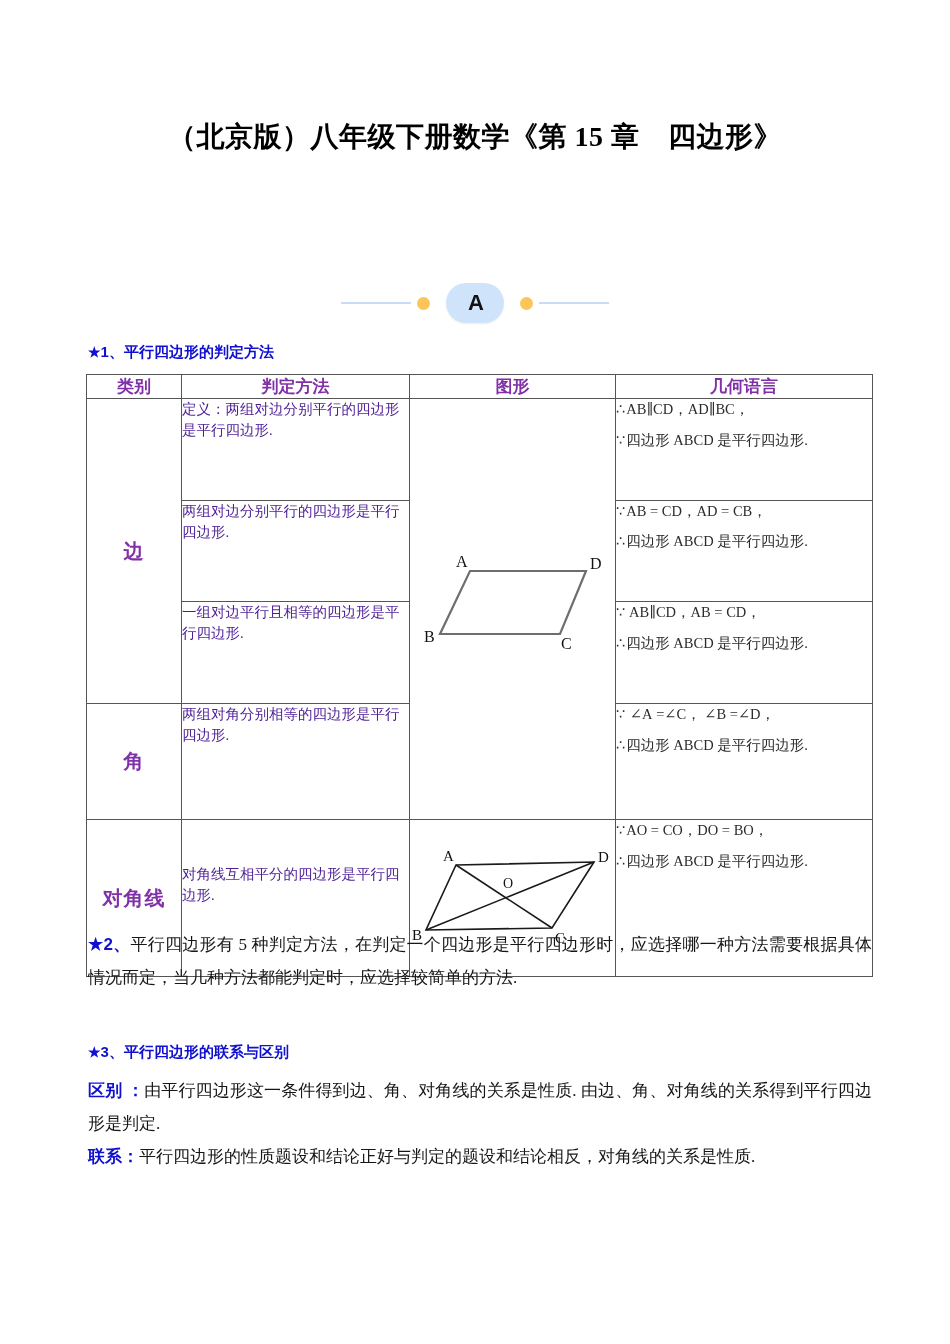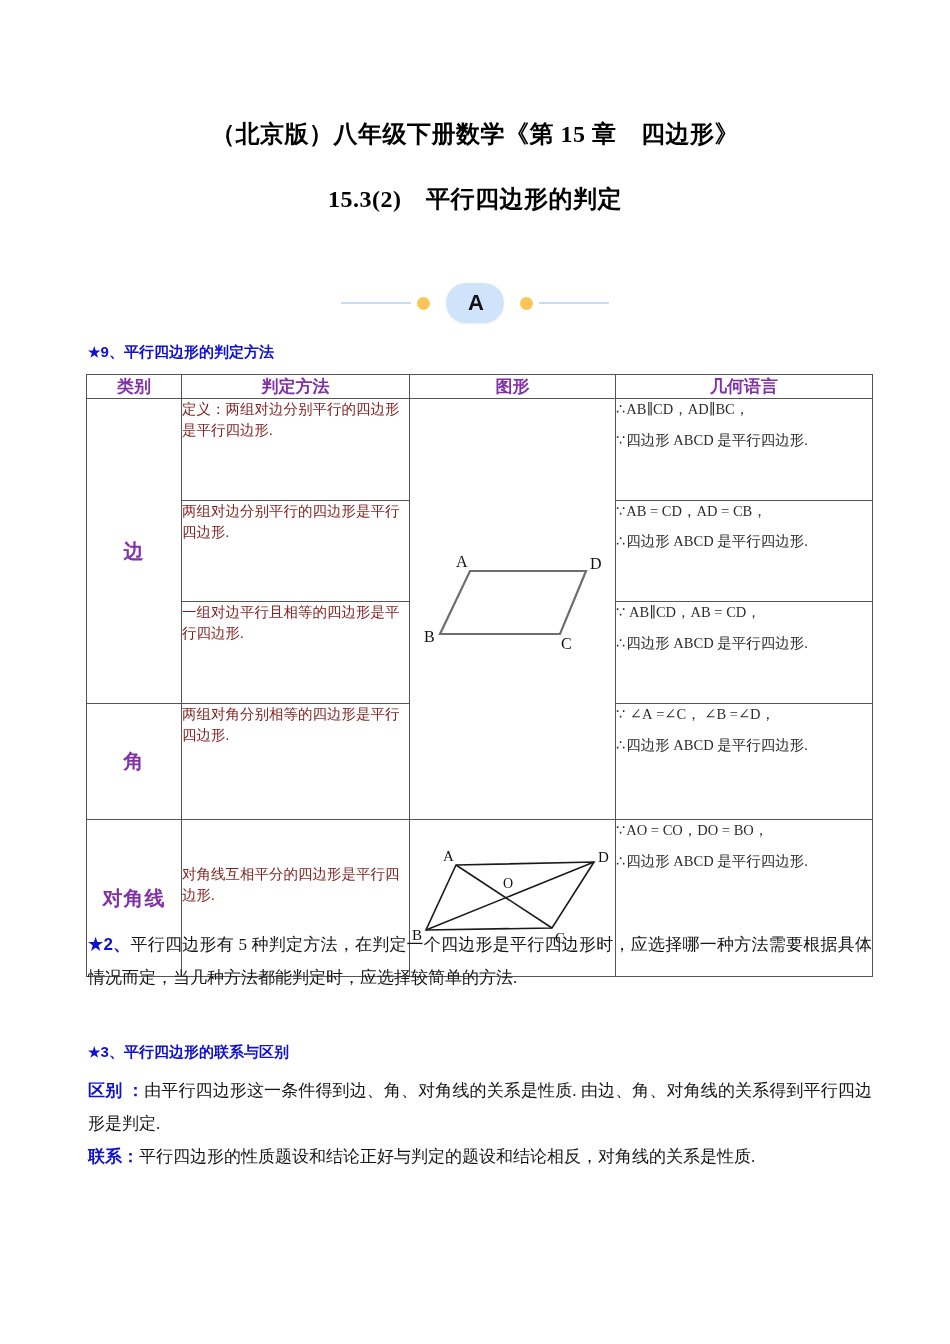--- a/index.html
+++ b/index.html
@@ -18,21 +18,21 @@
   .page {
     position: relative;
     width: 950px;
     height: 1344px;
     padding: 0;
   }
 
   
   .doc-title {
     text-align: center;
-    font-size: 24px;
+    font-size: 28px;
     font-weight: bold;
     letter-spacing: 0.5px;
     color: #000;
     margin: 0;
     padding: 0;
   }
   .title-1 { position: absolute; left: 0; right: 0; top: 118px; }
   .title-2 { position: absolute; left: 0; right: 0; top: 183px; }
 
   
@@ -139,21 +139,21 @@
     color: #8031a7;
     font-weight: bold;
     font-size: 20px;
     vertical-align: middle !important;
     letter-spacing: 1px;
   }
   .method-cell {
     font-size: 14.5px;
     line-height: 1.45;
     padding: 7px 8px 7px 13px;
-    color: #7f1d1d;
+    color: #4c1d95;
     margin-left: 40px;
   }
   .geo-cell {
     font-size: 14.5px;
     line-height: 1.5;
     padding: 7px 6px 8px 10px;
     color: #2b2b2b;
   }
   .geo-line { margin: 0 0 9px 0; }
   .geo-line:last-child { margin-bottom: 0; }
@@ -192,34 +192,33 @@
     font-weight: bold;
   }
   .star { color: #1010d0; font-size: 14px; }
 </style>
 </head>
 <body>
 
 <div class="page">
 
   <div class="doc-title title-1">（北京版）八年级下册数学《第 15 章　四边形》</div>
-  <div class="doc-title title-2">15.3(2)　平行四边形的判定</div>
 
   <div class="badge-row">
     <div class="badge-line"></div>
     <div class="badge-dot"></div>
     <div class="badge">
       <div class="badge-letter">A</div>
     </div>
     <div class="badge-dot"></div>
     <div class="badge-line"></div>
   </div>
 
   <div class="heading-blue h-1">
-    <span class="star">★</span><span>9、平行四边形的判定方法</span>
+    <span class="star">★</span><span>1、平行四边形的判定方法</span>
   </div>
 
   <div class="tbl-wrap">
     <table class="main">
       <colgroup>
         <col class="col-a">
           <col class="col-b">
           <col class="col-c">
           <col class="col-d">
       </colgroup>

